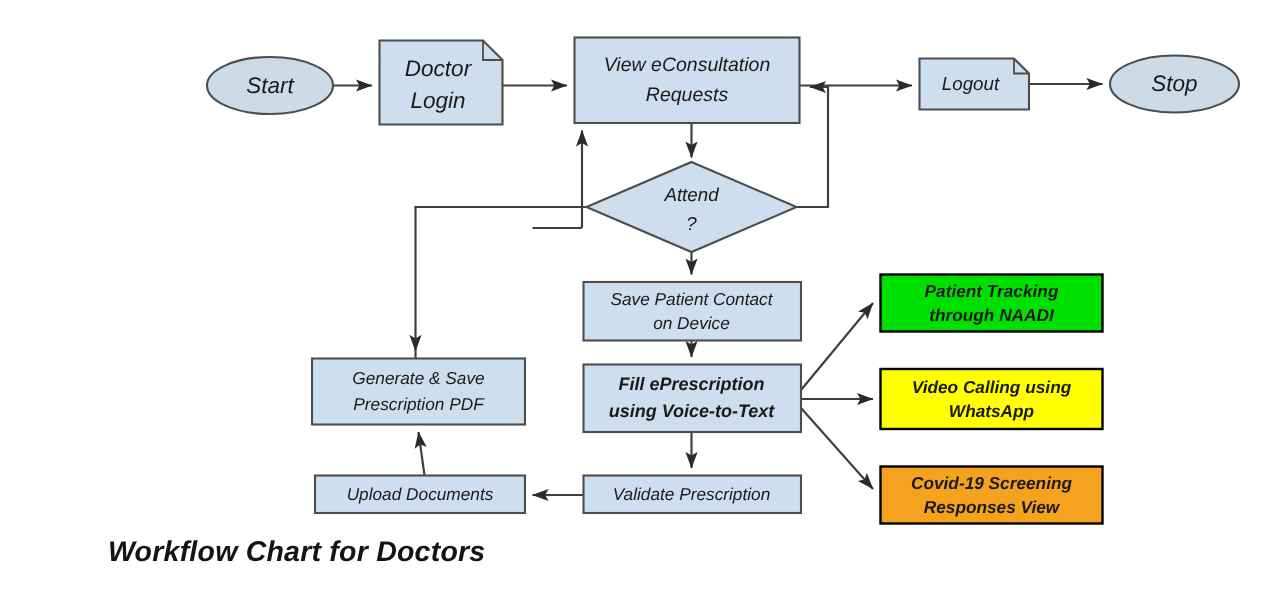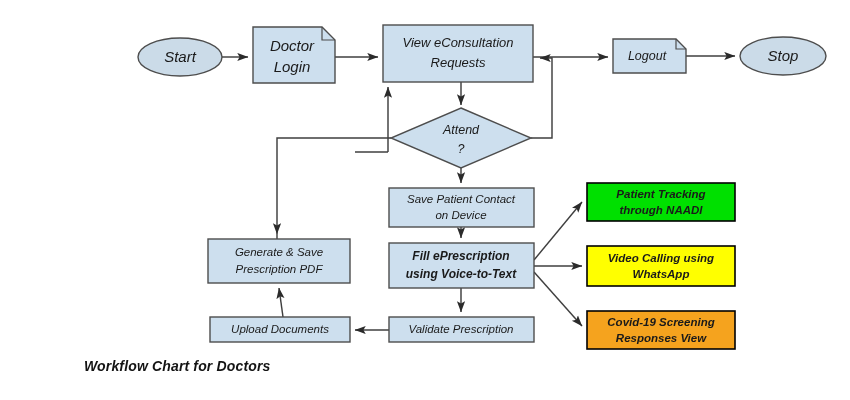--- a/index.html
+++ b/index.html
@@ -11,22 +11,22 @@
   #chart-root{position:absolute;inset:0;font-style:italic;}
   svg.flow{position:absolute;left:0;top:0;width:850px;height:400px;}
   .node-label{
     font-family:"Liberation Sans","DejaVu Sans",sans-serif;
     font-size:11.5px;fill:#1a1a1a;text-anchor:middle;
     dominant-baseline:middle;
   }
   .node-label.bold{font-weight:bold;}
   .node-label.big{font-size:15px;}
   .caption{
-    position:absolute;left:84px;top:358px;
-    font-size:14px;font-weight:bold;color:#141414;
+    position:absolute;left:72px;top:358px;
+    font-size:19px;font-weight:bold;color:#141414;
     font-family:"Liberation Sans","DejaVu Sans",sans-serif;
     letter-spacing:.15px;white-space:nowrap;
   }
 </style>
 </head>
 <body>
 
 <div id="chart-root">
 
   <svg class="flow" viewBox="0 0 850 400">

